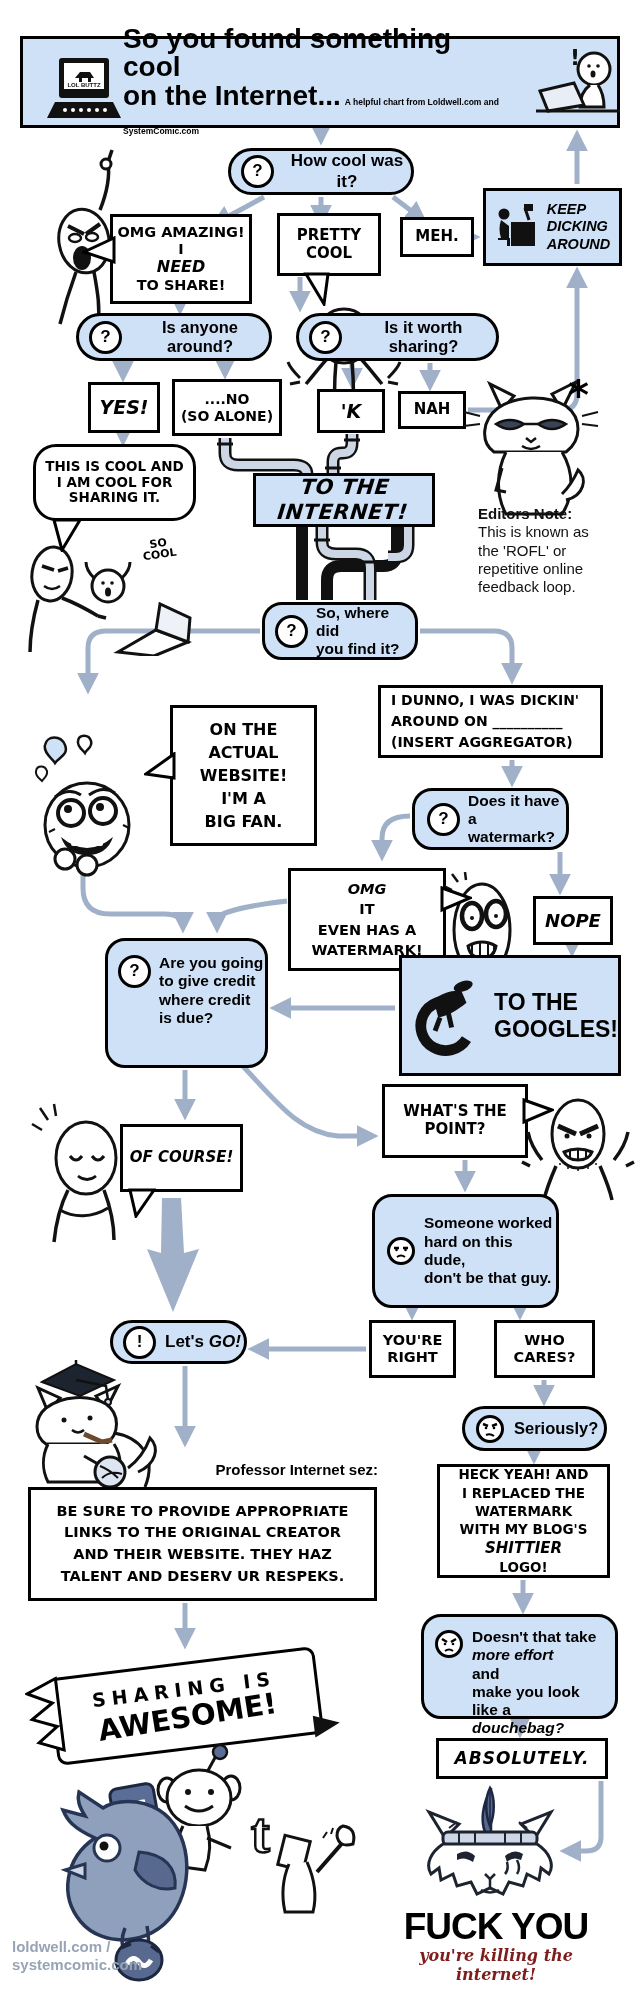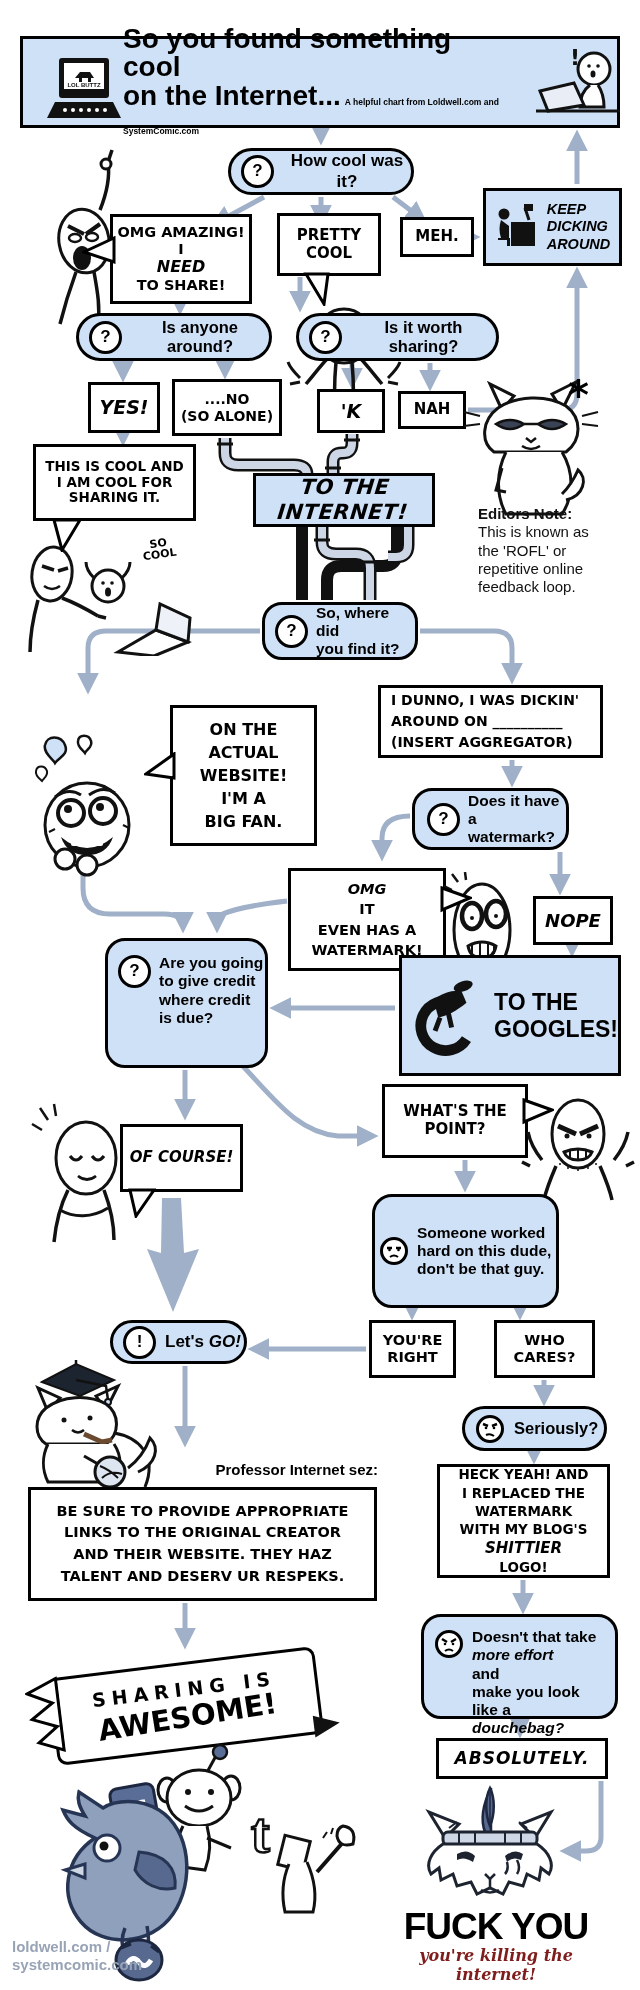--- a/index.html
+++ b/index.html
@@ -242,21 +242,21 @@
     <path d="M62 52 h14" stroke="#111" stroke-width="2.5"></path>
     <path d="M64 66 l5 4 l5 -4" stroke="#111" stroke-width="2.5" fill="none"></path>
     <path d="M60 74 q9 6 18 0" stroke="#111" stroke-width="2.5" fill="none"></path>
     <path d="M18 44 L2 40 M18 52 L2 54 M120 44 L136 40 M120 52 L136 54" stroke="#111" stroke-width="2"></path>
     <path d="M44 80 C34 100 34 124 44 142 L100 142 C112 124 112 100 100 80" fill="#fff" stroke="#111" stroke-width="3"></path>
     <path d="M104 128 C122 124 126 106 116 98 C110 112 104 118 100 122" fill="#fff" stroke="#111" stroke-width="3"></path>
     <path d="M40 96 l-6 22 l10 2" stroke="#111" stroke-width="3" fill="none"></path>
   </svg>
   <div class="abs comic" style="left:568px;top:372px;font-size:40px;z-index:2;">*</div>
 
-  <div class="box comic lines" style="left:33px;top:444px;width:163px;height:77px;font-size:13.5px;">
+  <div class="box comic lines" style="left:33px;top:444px;width:163px;height:77px;font-size:13.5px;border-radius:23px;">
     <span>THIS IS COOL AND</span>
       <span>I AM COOL FOR</span>
       <span>SHARING IT.</span>
   </div>
   <svg class="tail" style="left:52px;top:518px;" width="30" height="34">
       <polygon points="2,2 28,2 10,32" fill="#fff" stroke="#000" stroke-width="3"></polygon>
     </svg>
   <svg class="charsvg" style="left:22px;top:534px;" width="170" height="122" viewBox="0 0 170 122">
     <ellipse cx="30" cy="40" rx="20" ry="27" fill="#fff" stroke="#111" stroke-width="3" transform="rotate(8 30 40)"></ellipse>
     <path d="M20 32 l12 4 M46 34 l-10 3" stroke="#111" stroke-width="3.5"></path>
@@ -420,21 +420,21 @@
     <g fill="#111">
         <circle cx="40" cy="78" r="1"></circle>
         <circle cx="48" cy="82" r="1"></circle>
         <circle cx="58" cy="84" r="1"></circle>
         <circle cx="68" cy="82" r="1"></circle>
         <circle cx="76" cy="78" r="1"></circle>
       </g>
     <path d="M36 80 C30 94 26 104 24 114 M80 80 C86 94 90 104 92 114" stroke="#111" stroke-width="3.5" fill="none"></path>
   </svg>
 
-  <div class="box blue rbox clean" style="left:372px;top:1194px;width:187px;height:114px;flex-direction:row;gap:8px;padding-left:4px;justify-content:flex-start;font-size:15.5px;">
+  <div class="box blue rbox clean" style="left:372px;top:1194px;width:187px;height:114px;flex-direction:row;gap:8px;padding-left:11px;justify-content:flex-start;font-size:15.5px;">
     <svg width="30" height="30" viewBox="0 0 30 30" style="flex:none;">
       <circle cx="15" cy="15" r="12.5" fill="#fff" stroke="#000" stroke-width="3"></circle>
       <path d="M8 12 h5 M17 12 h5" stroke="#000" stroke-width="2.5"></path>
       <circle cx="10.5" cy="14" r="1.3" fill="#000"></circle>
         <circle cx="19.5" cy="14" r="1.3" fill="#000"></circle>
       <path d="M11 21 q4 -3 8 0" stroke="#000" stroke-width="2" fill="none"></path>
     </svg>
     <span class="lines" style="text-align:left;">
         <span>Someone worked</span>
         <span>hard on this dude,</span>

